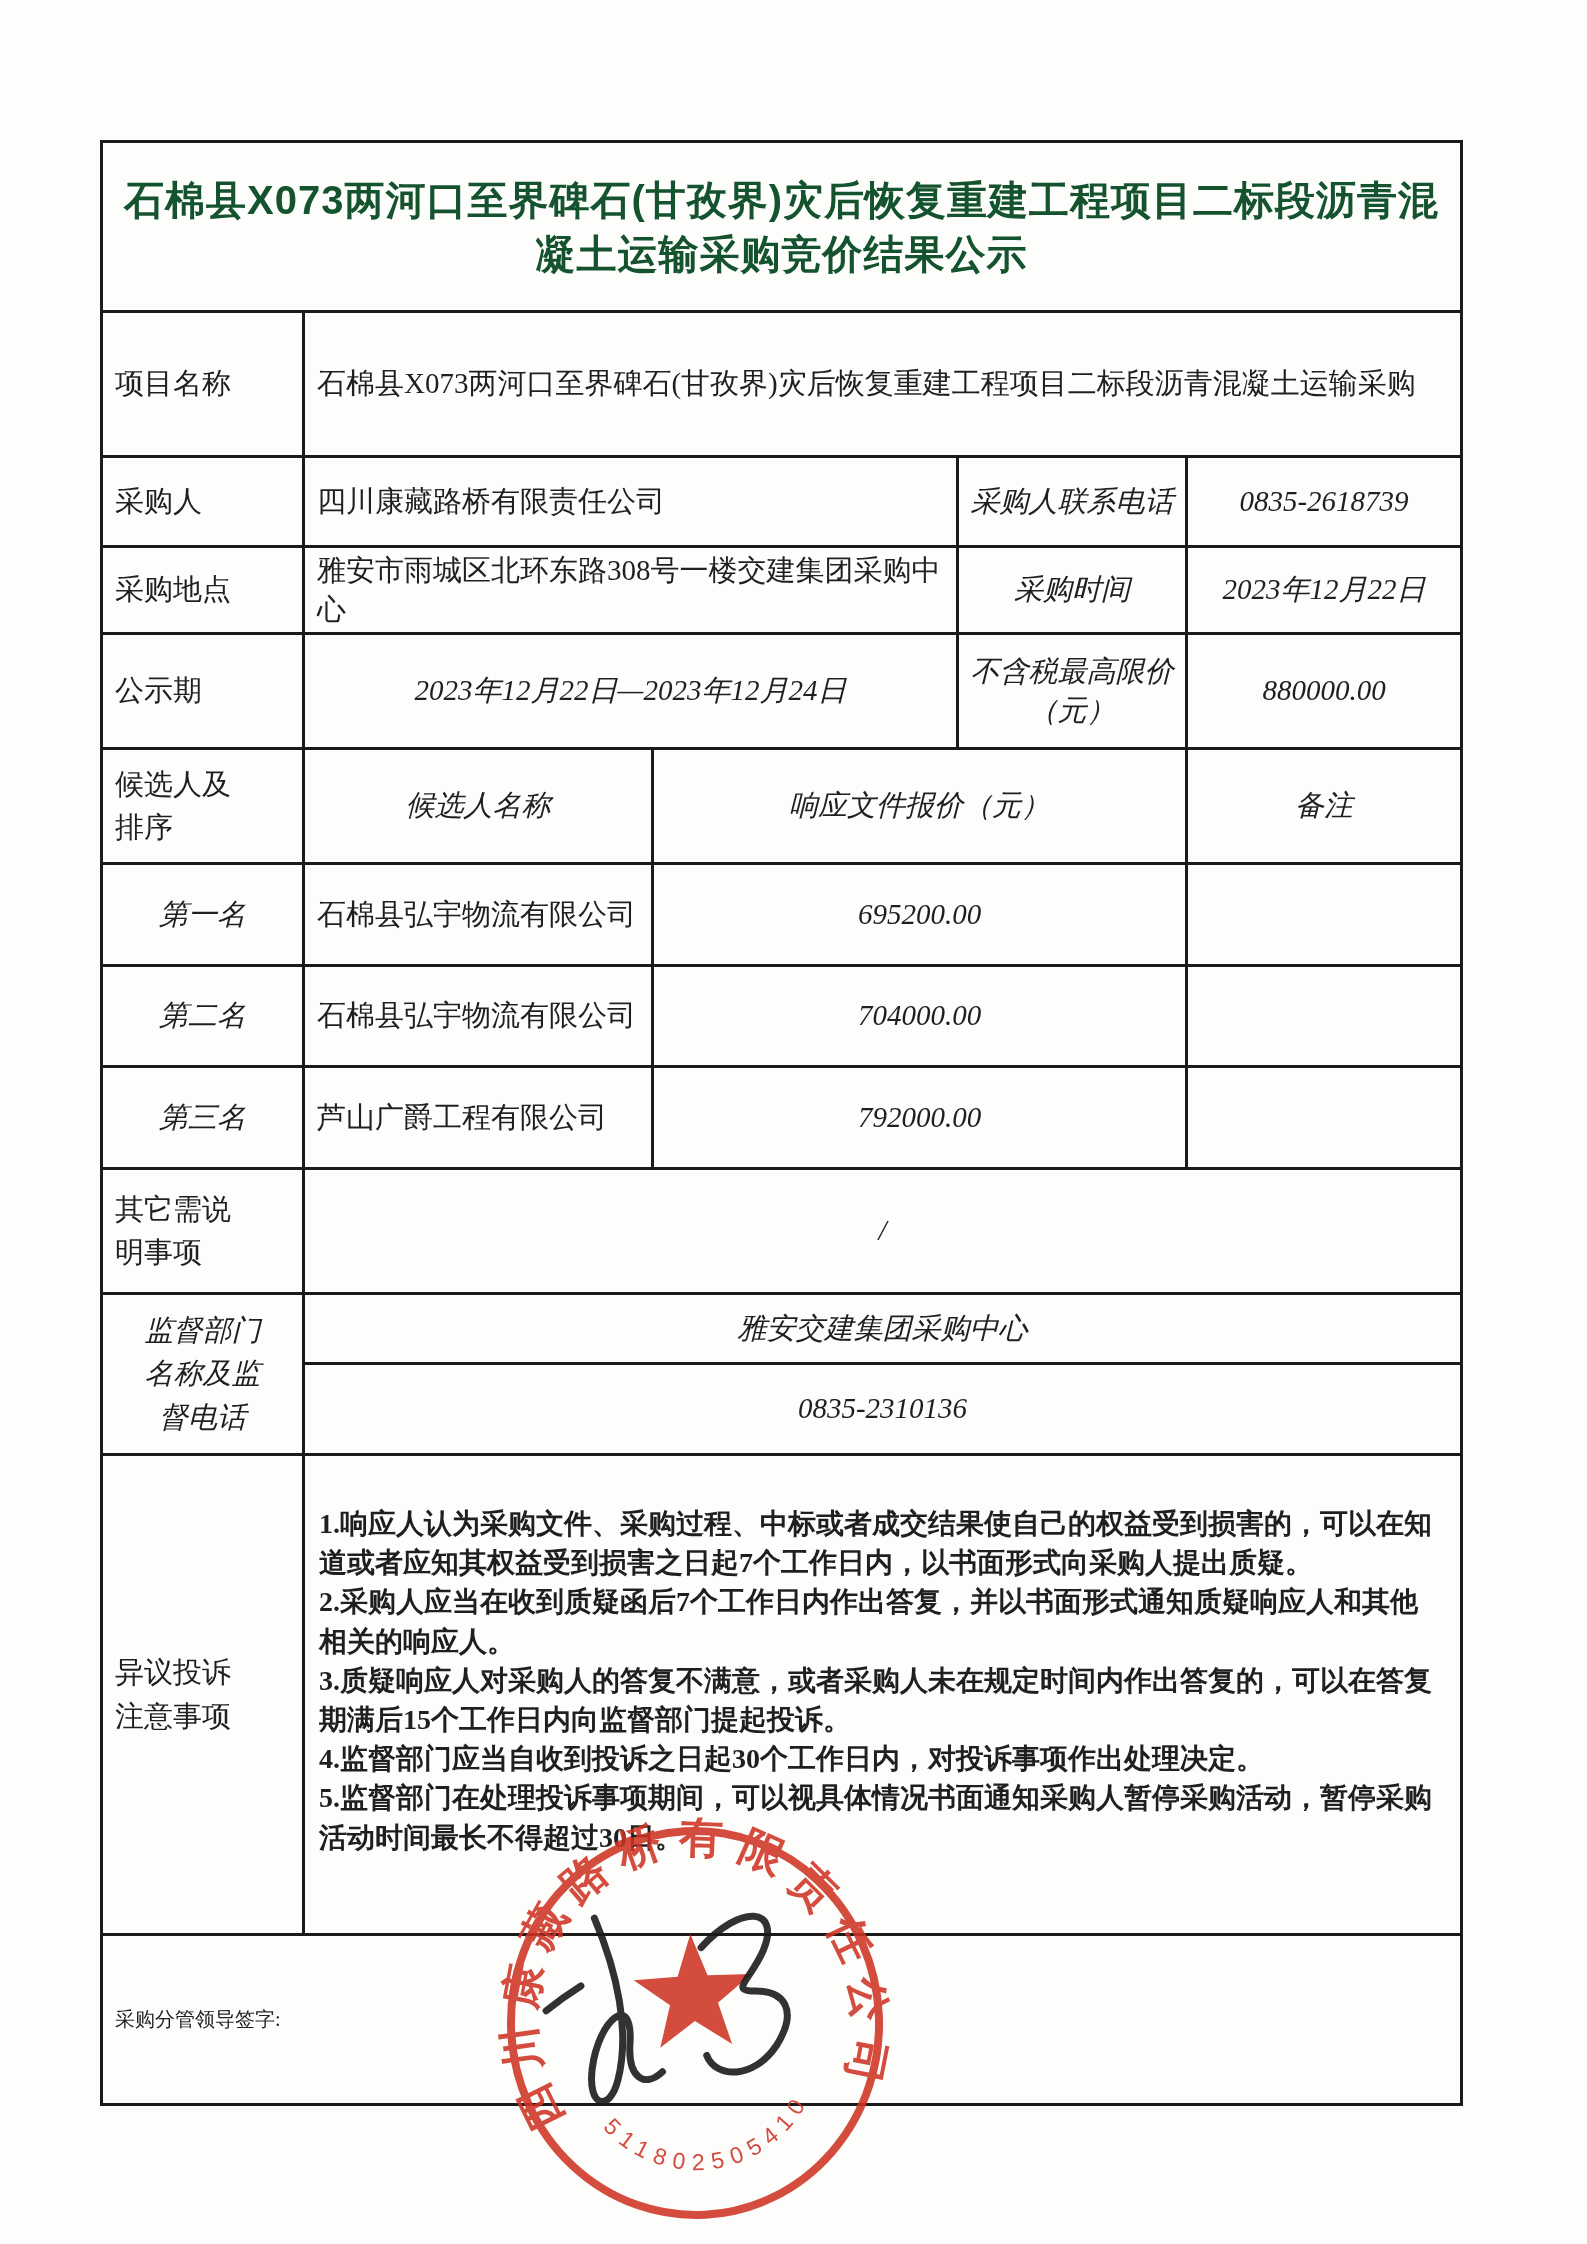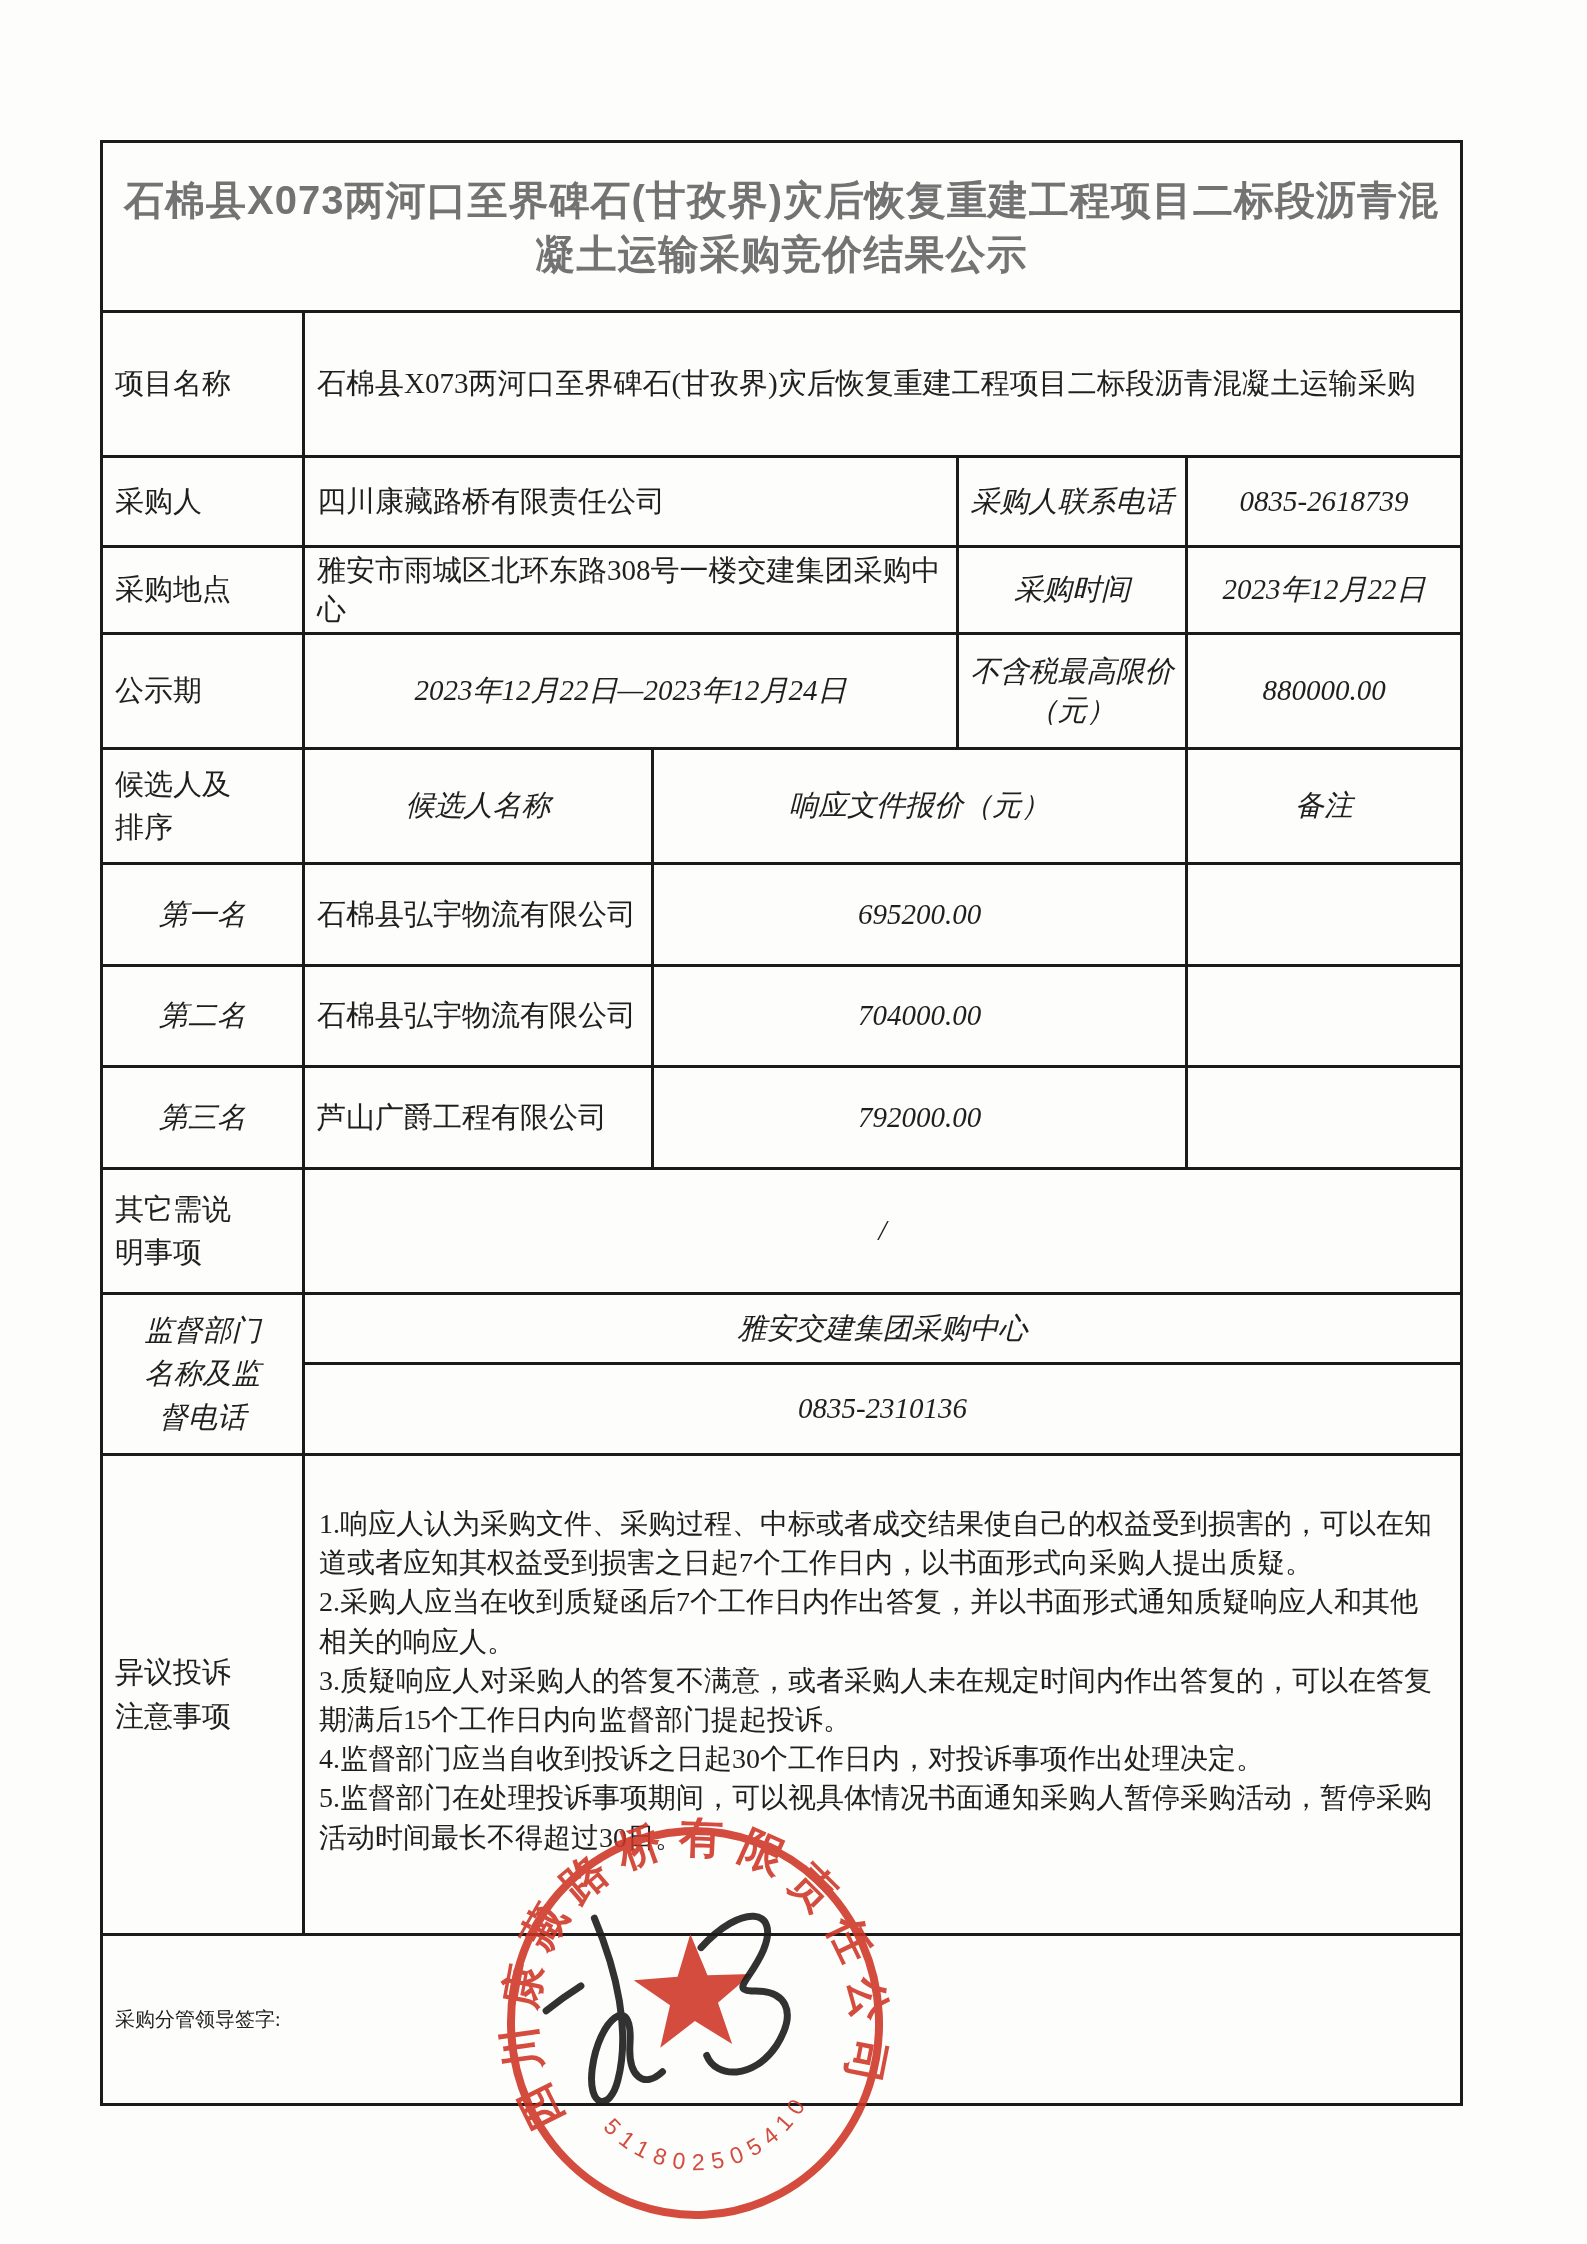--- a/index.html
+++ b/index.html
@@ -7,22 +7,22 @@
         font-family:"Liberation Serif","DejaVu Serif",serif;color:#1f1f1f;}
   table.sheet{position:absolute;left:100px;top:140px;width:1360px;border-collapse:collapse;table-layout:fixed;}
   td{border:3px solid #1b1b1b;vertical-align:middle;font-size:29px;line-height:1.35;
      overflow:hidden;word-break:break-all;}
   .c{text-align:center;font-style:italic;}
   .l{text-align:left;padding-left:12px;padding-right:6px;}
   .lblwrap{display:inline-block;max-width:124px;text-align:left;line-height:1.5;}
   .lblwrap.ctr{text-align:center;}
   .title-cell{text-align:center;}
   .title-line{font-family:"Liberation Sans","DejaVu Sans",sans-serif;font-weight:700;
-              font-size:40px;line-height:1.35;letter-spacing:1px;color:#737373;}
-  .longtext{vertical-align:top;padding:48px 20px 16px 14px;}
+              font-size:40px;line-height:1.35;letter-spacing:1px;color:#14532d;}
+  .longtext{vertical-align:top;padding:48px 20px 16px 14px;font-weight:bold;}
   .longtext p{margin:0;font-size:28px;line-height:1.40;text-align:left;}
   .sig-cell{font-size:20px;}
   .stamp{position:absolute;left:495px;top:1818px;width:400px;height:410px;pointer-events:none;
          transform:rotate(-3deg);}
 </style>
 </head>
 <body>
 
 <div class="page">
 

